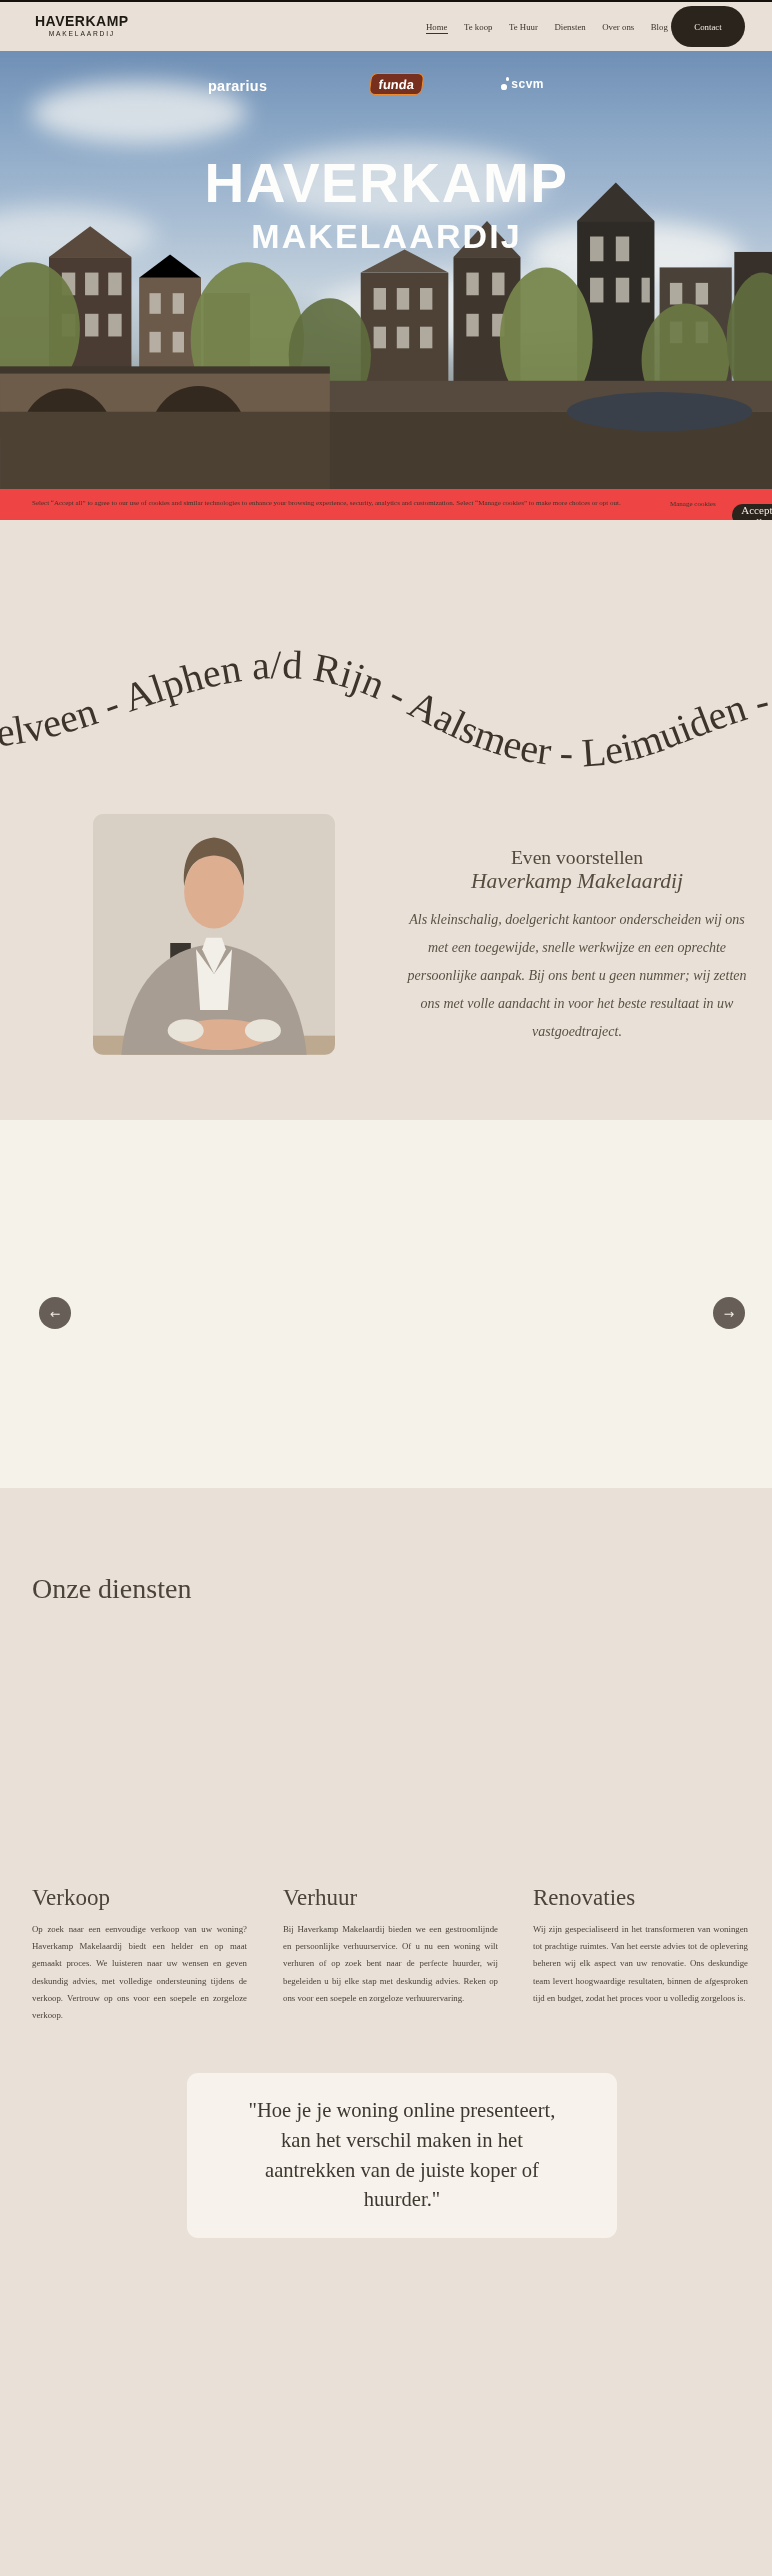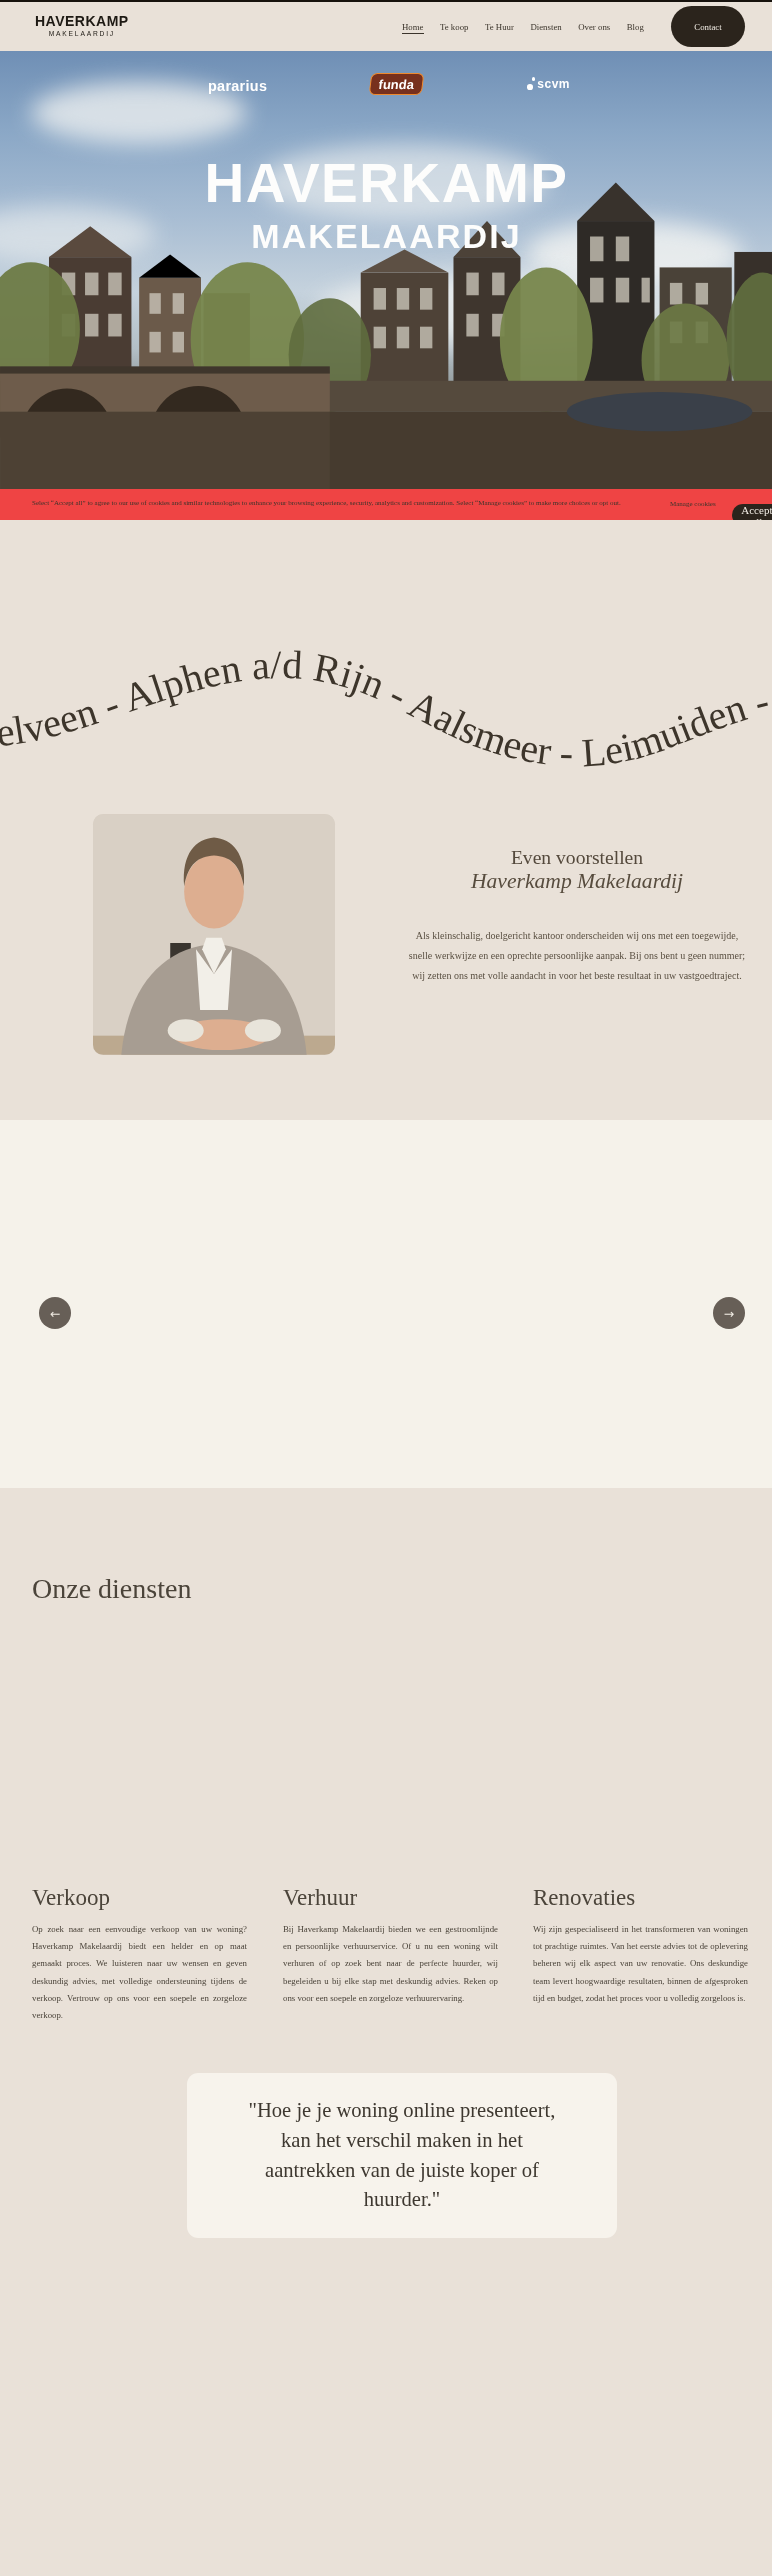--- a/index.html
+++ b/index.html
@@ -5,33 +5,33 @@
   * { margin:0; padding:0; box-sizing:border-box; }
   body { background:#e9e1d8; font-family:"Liberation Serif", serif; }
   .page { position:relative; width:773px; margin:0 auto; background:#e9e1d8; }
   .topstrip { height:2.1px; background:#17120d; }
 
   
   .topbar { position:relative; height:49px; background:#e9e1d8; }
   .logo { position:absolute; left:35px; top:11.3px; font-family:"Liberation Sans", sans-serif; color:#1d1913; cursor:pointer; }
   .logo .l1 { font-size:14px; font-weight:bold; letter-spacing:0.5px; }
   .logo .l2 { font-size:6.7px; letter-spacing:1.8px; text-align:center; margin-top:1px; }
-  .nav { position:absolute; left:402px; top:19.6px; display:flex; gap:16.5px; font-size:8.8px; color:#3b342b; }
+  .nav { position:absolute; left:426px; top:19.6px; display:flex; gap:16.5px; font-size:8.8px; color:#3b342b; }
   .nav a { color:#3b342b; text-decoration:none; cursor:pointer; }
   .nav a.active { border-bottom:0.5px solid #3b342b; padding-bottom:1.5px; }
   .contact-btn { position:absolute; left:671px; top:4.1px; width:74px; height:41px; background:#2b241c; color:#f1ece4; font-size:8.8px; border:none; border-radius:20.6px; font-family:"Liberation Serif", serif; cursor:pointer; }
 
   
   .hero { position:relative; height:438px; overflow:hidden; background:linear-gradient(180deg,#6f8fb5 0%,#8aa7c6 18%,#a8bdd3 38%,#c5d2dd 55%,#b3bfc6 68%,#8e9697 78%); }
   .cloud { position:absolute; background:#f3f4f2; border-radius:50%; filter:blur(11.3px); opacity:.75; }
   .hero-skyline { position:absolute; left:0; bottom:0; }
   .partners { position:absolute; left:0; top:20.6px; width:100%; height:36px; }
   .partner-pararius { position:absolute; left:208px; top:6.2px; color:#fff; font-family:"Liberation Sans", sans-serif; font-weight:bold; font-size:14.4px; letter-spacing:0.3px; }
   .partner-funda { position:absolute; left:370px; top:1px; transform:skewX(-7deg); background:#77301d; border:1.5px solid #ee8a2e; border-radius:6.2px; padding:2.6px 7.7px; color:#fff; font-family:"Liberation Sans", sans-serif; font-weight:bold; font-size:13px; }
-  .partner-scvm { position:absolute; left:527px; top:5.2px; color:#fff; font-family:"Liberation Sans", sans-serif; font-weight:bold; font-size:12px; letter-spacing:0.5px; display:flex; align-items:flex-end; gap:2.1px; }
+  .partner-scvm { position:absolute; left:501px; top:5.2px; color:#fff; font-family:"Liberation Sans", sans-serif; font-weight:bold; font-size:12px; letter-spacing:0.5px; display:flex; align-items:flex-end; gap:2.1px; }
   .scvm-dots { position:relative; width:8.2px; height:13.4px; }
   .scvm-dots i { position:absolute; background:#fff; border-radius:50%; }
   .scvm-dots i.d1 { width:5.7px; height:5.7px; left:0; bottom:1px; }
   .scvm-dots i.d2 { width:3.6px; height:3.6px; left:4.6px; top:0; }
   .hero-title { position:absolute; left:0; top:100px; width:100%; text-align:center; color:#fdfdfc; font-family:"Liberation Sans", sans-serif; font-weight:bold; font-size:55px; letter-spacing:1.5px; }
   .hero-sub { position:absolute; left:0; top:166px; width:100%; text-align:center; color:#fdfdfc; font-family:"Liberation Sans", sans-serif; font-weight:bold; font-size:34px; letter-spacing:2.1px; }
 
   
   .cookiebar { position:relative; height:31px; background:#ef4444; }
   .cookie-msg { position:absolute; left:32px; top:10.3px; width:608px; font-size:7px; color:#3b342b; }
@@ -40,21 +40,21 @@
 
   
   .marquee-intro { position:relative; height:600px; background:#e9e1d8; overflow:hidden; }
   .marquee-svg { position:absolute; left:0; top:116px; }
   .marquee-svg text { font-family:"Liberation Serif", serif; font-size:78px; fill:#3d352b; }
   .photo { position:absolute; left:93px; top:294px; width:242px; height:241px; border-radius:10.3px; overflow:hidden; background:#d8cfc4; }
   .intro-text { position:absolute; left:407px; top:327px; width:340px; text-align:center; color:#54493c; }
   .intro-heading { font-size:19.6px; }
   .intro-name { font-size:21.6px; font-weight:bold; margin-top:32px; color:#574c3e; }
   .intro-company { font-size:21.6px; font-style:italic; color:#574c3e; }
-  .intro-desc { margin-top:32px; font-size:10px; line-height:2; color:#5a5042; }
+  .intro-desc { margin-top:12px; font-size:14px; font-style:italic; line-height:2; color:#5a5042; }
 
   
   .carousel { position:relative; height:368px; background:#f5f2ea; }
   .car-btn { position:absolute; width:32px; height:32px; border-radius:50%; background:#675f57; border:none; color:#f1ece4; font-size:12.4px; cursor:pointer; font-family:"DejaVu Sans", sans-serif; }
   .car-prev { left:39px; top:177px; }
   .car-next { left:713px; top:177px; }
 
   
   .services { position:relative; height:1118px; background:#e9e1d8; }
   .services-heading { position:absolute; left:32px; top:85px; font-size:28px; color:#4b443a; font-weight:normal; }

